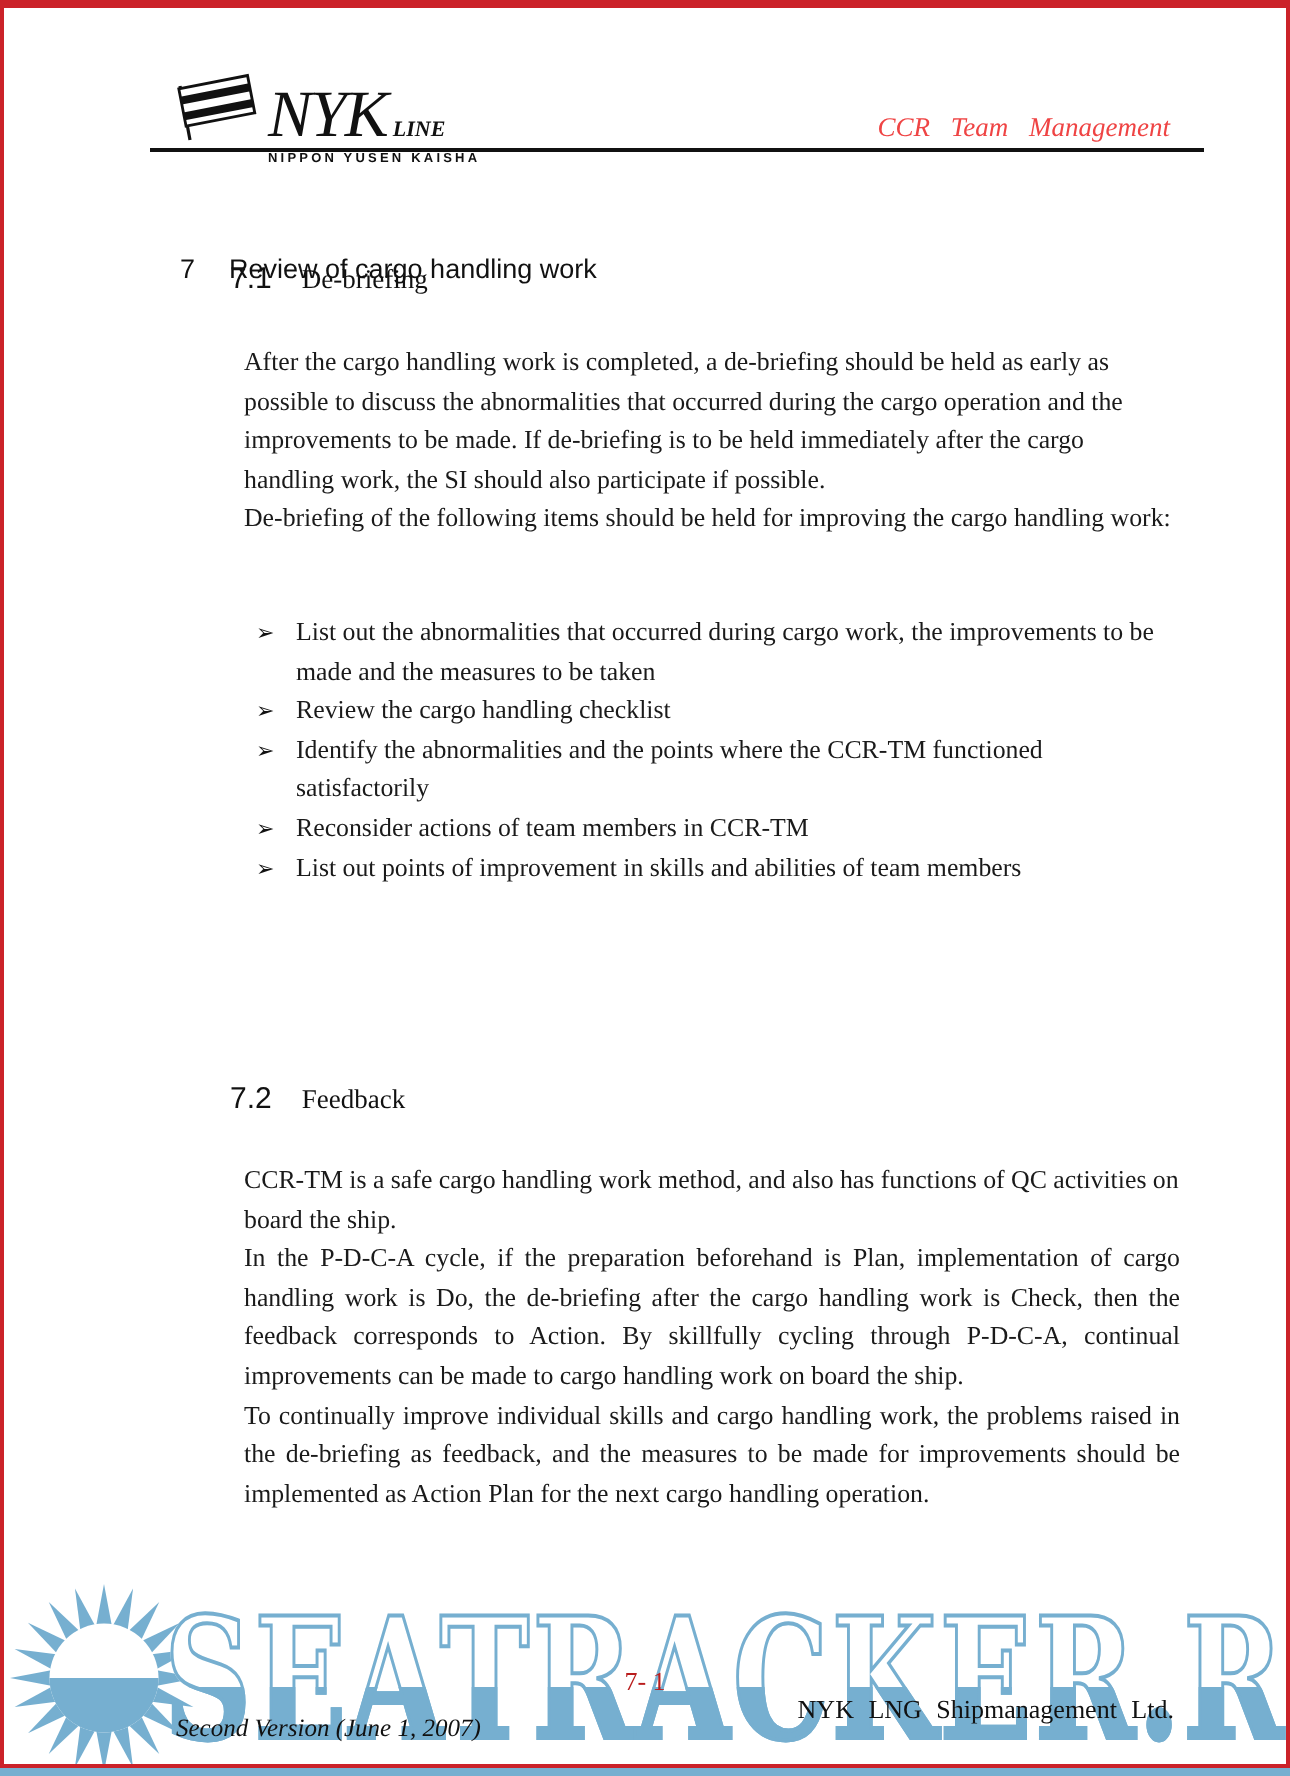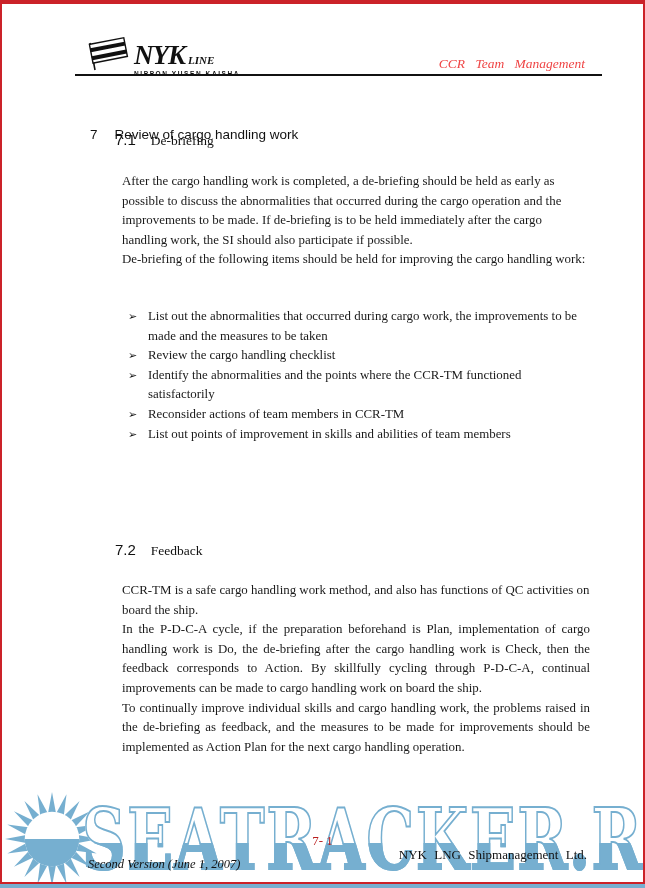--- a/index.html
+++ b/index.html
@@ -11,21 +11,21 @@
     position:absolute; left:0; top:0; right:0; bottom:4px;
     border:2px solid #cb2229; border-top-width:4px; pointer-events:none; z-index:6;
   }
   .bottom-strip { position:absolute; left:0; right:0; bottom:0; height:4px; background:#76afd0; z-index:7; }
 
   
   .logo { position:absolute; left:86px; top:34px; display:flex; align-items:flex-start; z-index:2; }
   .flag { width:46px; height:38px; }
   .logo-text { margin-left:2px; margin-top:8px; }
   .brand-line { line-height:1; white-space:nowrap; }
-  .brand { font-family:"Liberation Serif", serif; font-weight:bold; font-style:italic; font-size:27px; letter-spacing:-1px; color:#111; }
+  .brand { font-family:"Liberation Serif", serif; font-weight:normal; font-style:italic; font-size:33px; letter-spacing:-1px; color:#111; }
   .brand-suffix { font-family:"Liberation Serif", serif; font-weight:bold; font-style:italic; font-size:11px; margin-left:3px; color:#111; }
   .logo-sub { font-family:"Liberation Sans", sans-serif; font-weight:bold; font-size:6.5px; letter-spacing:1.6px; color:#111; margin-top:1px; }
   .doc-title {
     position:absolute; top:56px; right:60px; z-index:2;
     font-style:italic; font-size:13.5px; word-spacing:7px; color:#ef4444;
   }
   .header-rule { position:absolute; left:75px; top:74px; width:527px; height:2px; background:#111; z-index:2; }
 
   
   .h1 { position:absolute; left:90px; top:94px; font-family:"Liberation Sans", sans-serif; font-size:13.5px; color:#111; z-index:2;margin-top:33px; }

